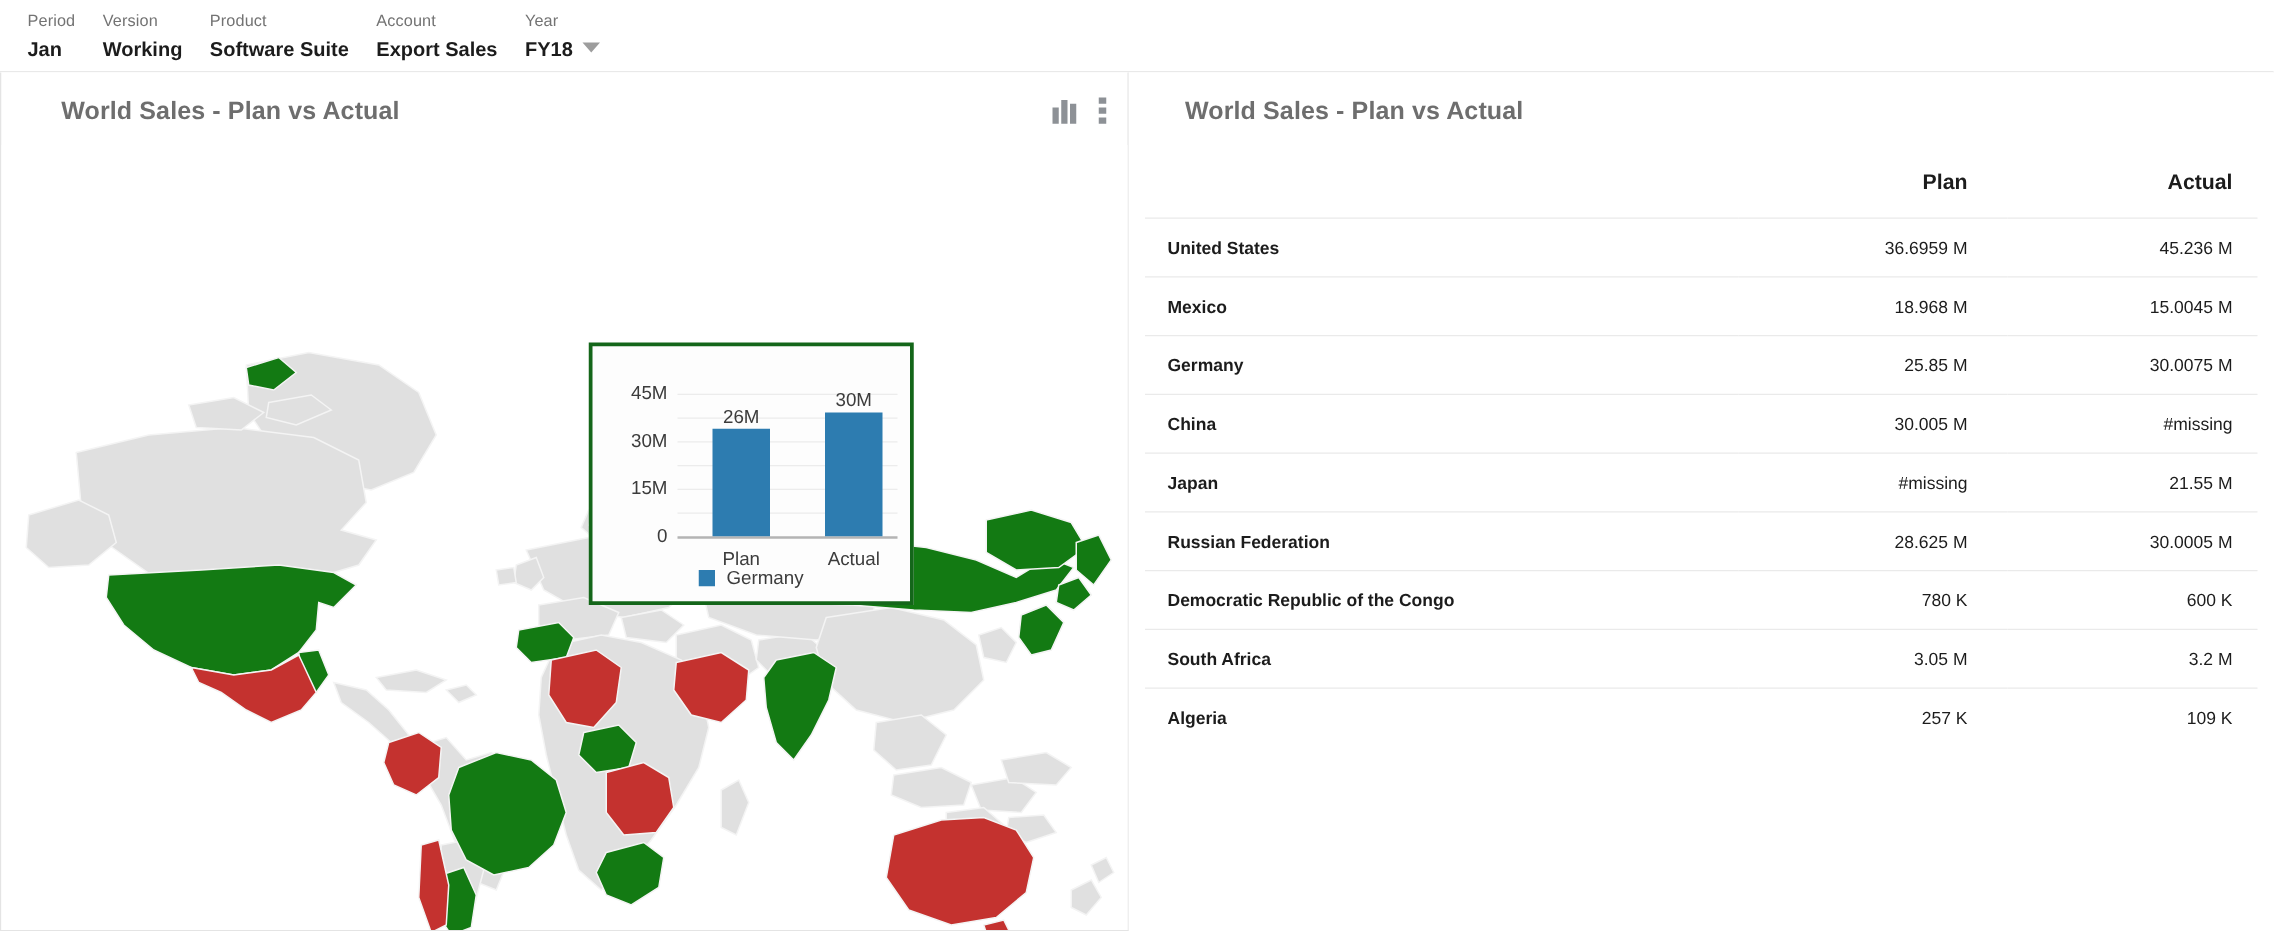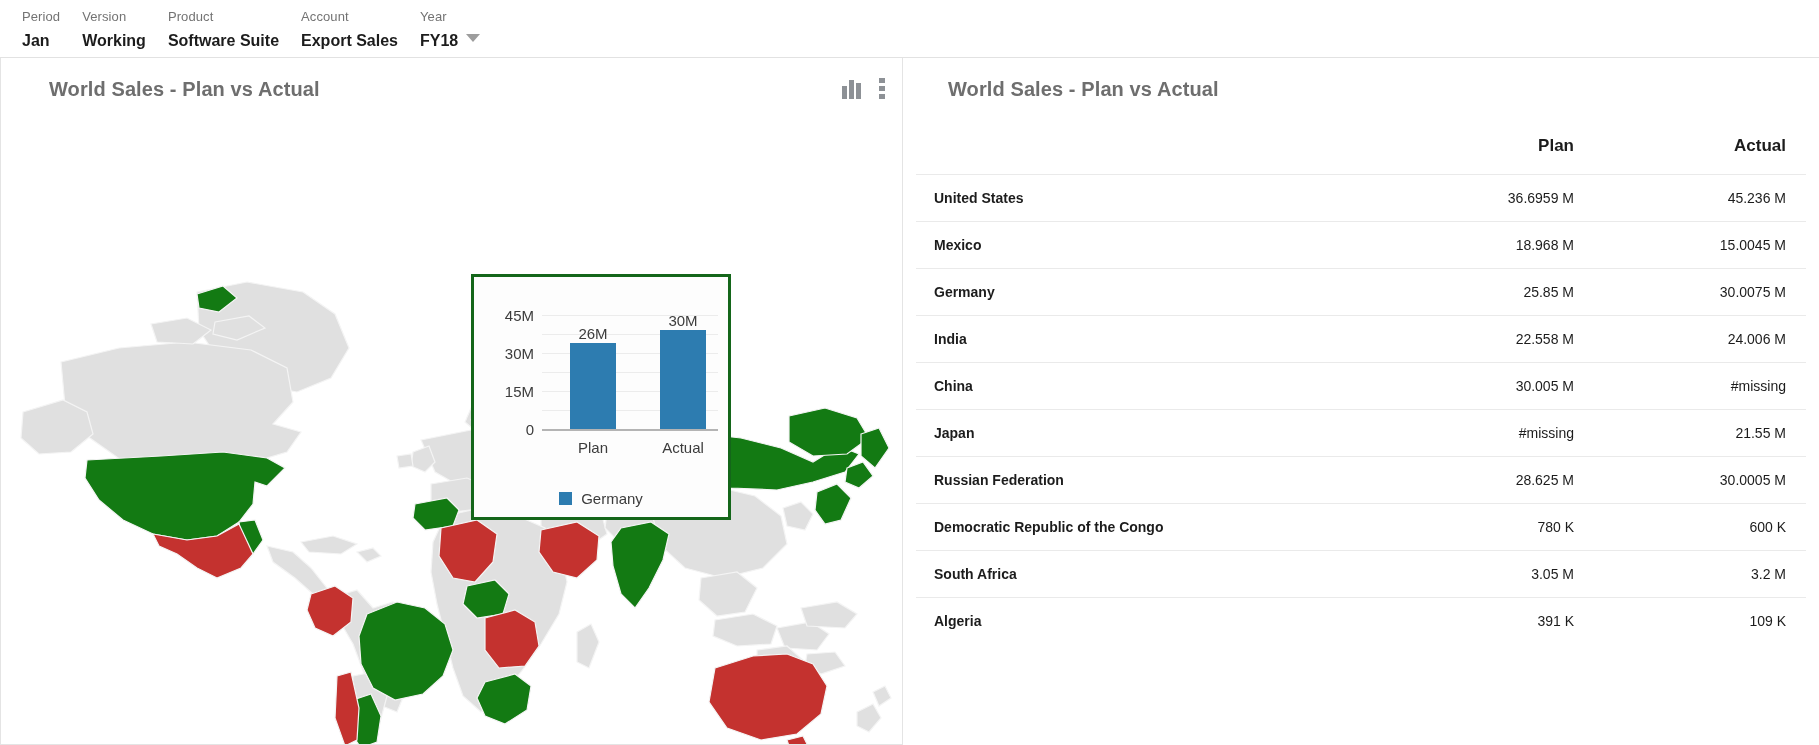--- a/index.html
+++ b/index.html
@@ -111,21 +111,21 @@
     position: absolute;
     left: 0; top: 58px;
     width: 903px; height: 630px;
   }
   #world-map { display: block; width: 903px; height: 630px; }
 
   
   #chart-tooltip {
     position: absolute;
     left: 470px; top: 216px;
-    width: 260px; height: 246px;
+    width: 260px; height: 210px;
     background: #fdfdfd;
     border: 3px solid #14661a;
     z-index: 20;
   }
   #tt-plot { position: absolute; left: 0; top: 0; width: 254px; height: 204px; }
   .tt-ytick {
     position: absolute; right: 0;
     font-size: 15px; color: #3c3c3c;
     text-align: right; width: 60px;
     transform: translateY(-50%);
@@ -392,25 +392,20 @@
               <td class="c-name">Mexico</td>
               <td class="c-plan">18.968 M</td>
               <td class="c-actual">15.0045 M</td>
             </tr>
             <tr>
               <td class="c-name">Germany</td>
               <td class="c-plan">25.85 M</td>
               <td class="c-actual">30.0075 M</td>
             </tr>
             <tr>
-              <td class="c-name">India</td>
-              <td class="c-plan">22.558 M</td>
-              <td class="c-actual">24.006 M</td>
-            </tr>
-            <tr>
               <td class="c-name">China</td>
               <td class="c-plan">30.005 M</td>
               <td class="c-actual">#missing</td>
             </tr>
             <tr>
               <td class="c-name">Japan</td>
               <td class="c-plan">#missing</td>
               <td class="c-actual">21.55 M</td>
             </tr>
             <tr>
@@ -423,20 +418,20 @@
               <td class="c-plan">780 K</td>
               <td class="c-actual">600 K</td>
             </tr>
             <tr>
               <td class="c-name">South Africa</td>
               <td class="c-plan">3.05 M</td>
               <td class="c-actual">3.2 M</td>
             </tr>
             <tr>
               <td class="c-name">Algeria</td>
-              <td class="c-plan">391 K</td>
+              <td class="c-plan">257 K</td>
               <td class="c-actual">109 K</td>
             </tr>
           </tbody>
       </table>
     </div>
   </div>
 </div>
 
 </body></html>

